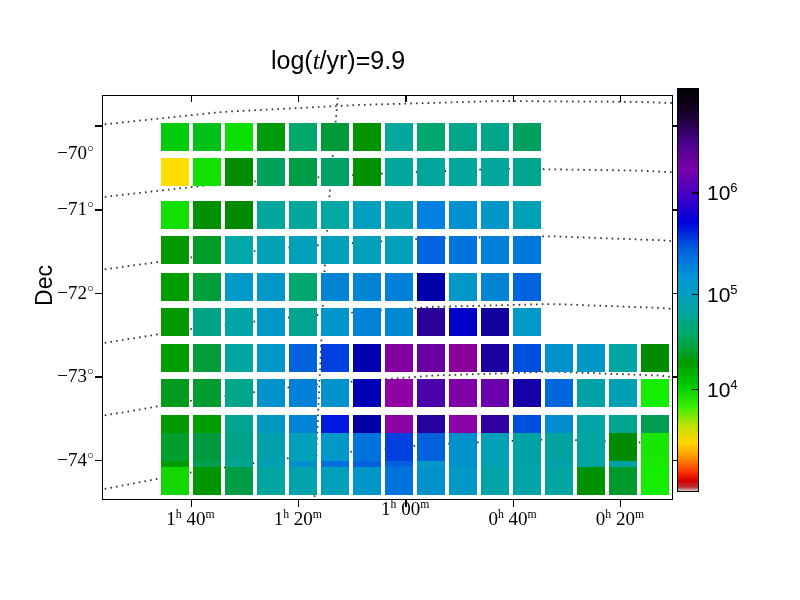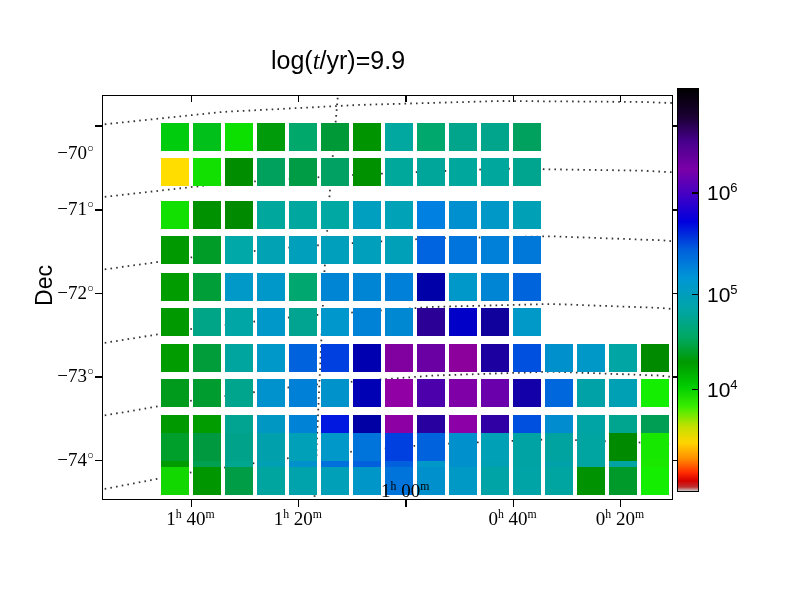--- a/index.html
+++ b/index.html
@@ -282,21 +282,21 @@
 
   <div id="ticklayer">
       <div class="tickmark xtick" style="left: 190.505px; top: 500px;"></div>
       <div class="tickmark xtick" style="left: 190.505px; top: 95px;"></div>
       <div class="xlab" style="left: 190.505px; top: 508px;">1<sup>h</sup>&nbsp;40<sup>m</sup></div>
       <div class="tickmark xtick" style="left: 297.853px; top: 500px;"></div>
       <div class="tickmark xtick" style="left: 297.853px; top: 95px;"></div>
       <div class="xlab" style="left: 297.853px; top: 508px;">1<sup>h</sup>&nbsp;20<sup>m</sup></div>
       <div class="tickmark xtick" style="left: 405.201px; top: 500px;"></div>
       <div class="tickmark xtick" style="left: 405.201px; top: 95px;"></div>
-      <div class="xlab" style="left: 405.201px; top: 480px;">1<sup>h</sup>&nbsp;00<sup>m</sup></div>
+      <div class="xlab" style="left: 405.201px; top: 498px;">1<sup>h</sup>&nbsp;00<sup>m</sup></div>
       <div class="tickmark xtick" style="left: 512.549px; top: 500px;"></div>
       <div class="tickmark xtick" style="left: 512.549px; top: 95px;"></div>
       <div class="xlab" style="left: 512.549px; top: 508px;">0<sup>h</sup>&nbsp;40<sup>m</sup></div>
       <div class="tickmark xtick" style="left: 619.897px; top: 500px;"></div>
       <div class="tickmark xtick" style="left: 619.897px; top: 95px;"></div>
       <div class="xlab" style="left: 619.897px; top: 508px;">0<sup>h</sup>&nbsp;20<sup>m</sup></div>
       <div class="tickmark ytick" style="left: 95px; top: 125.375px;"></div>
       <div class="tickmark ytick" style="left: 673px; top: 125.375px;"></div>
       <div class="ylab" style="left: 10px; top: 125.375px; width: 84px; margin-top: 28px;">−70<sup>○</sup></div>
       <div class="tickmark ytick" style="left: 95px; top: 209.21px;"></div>

